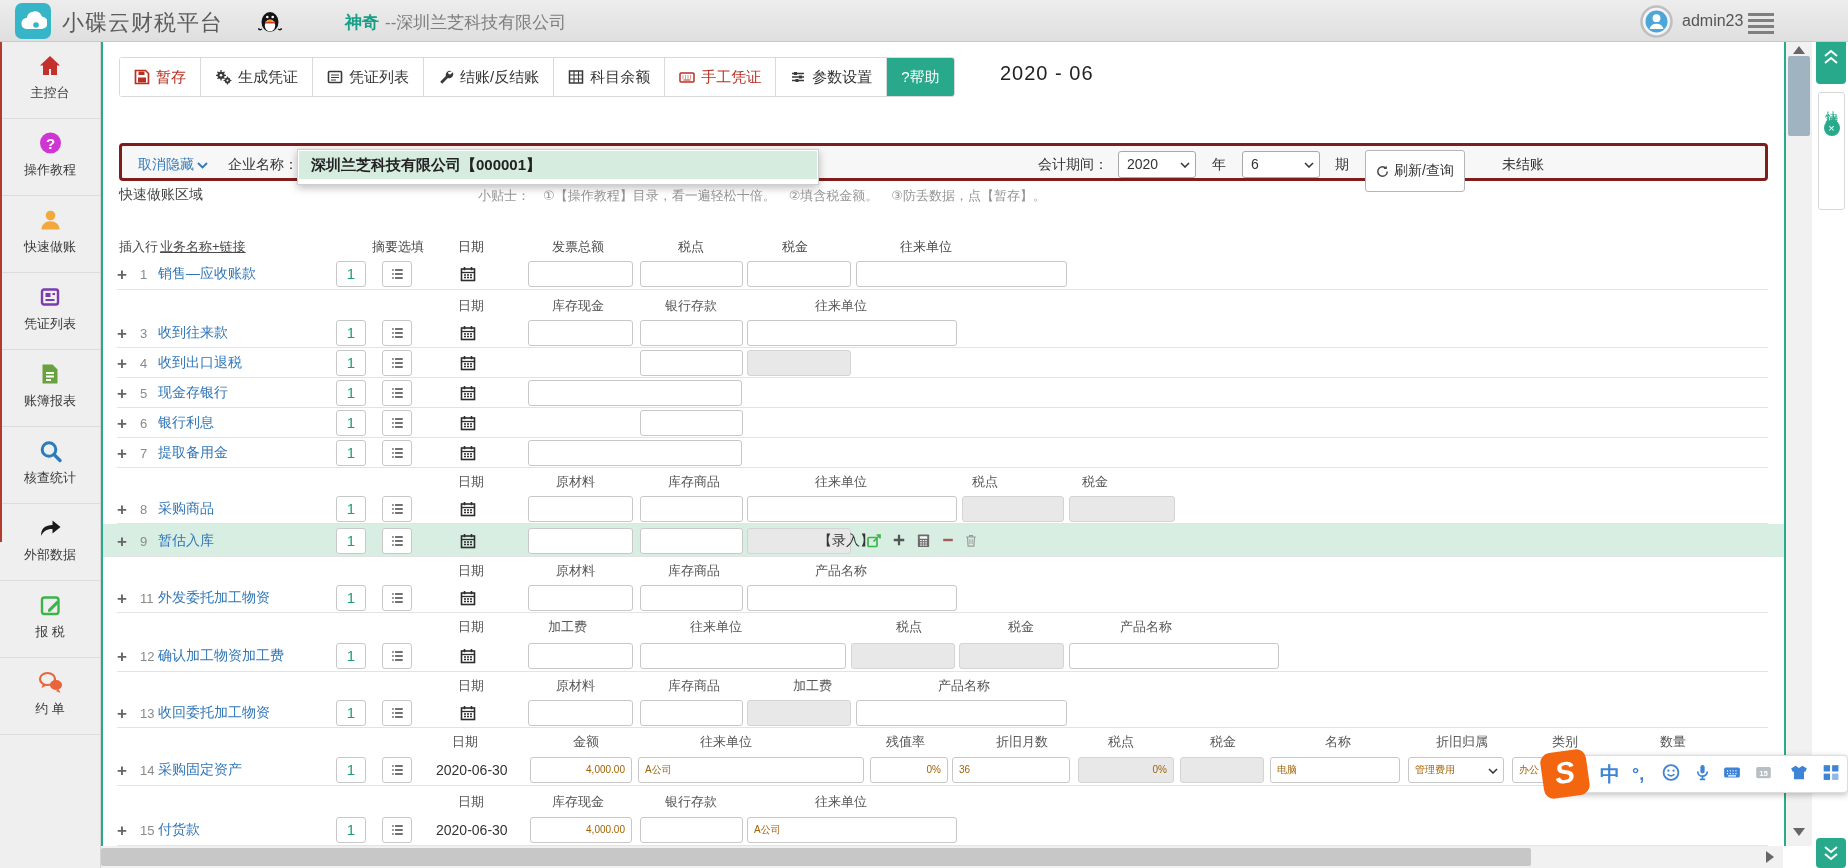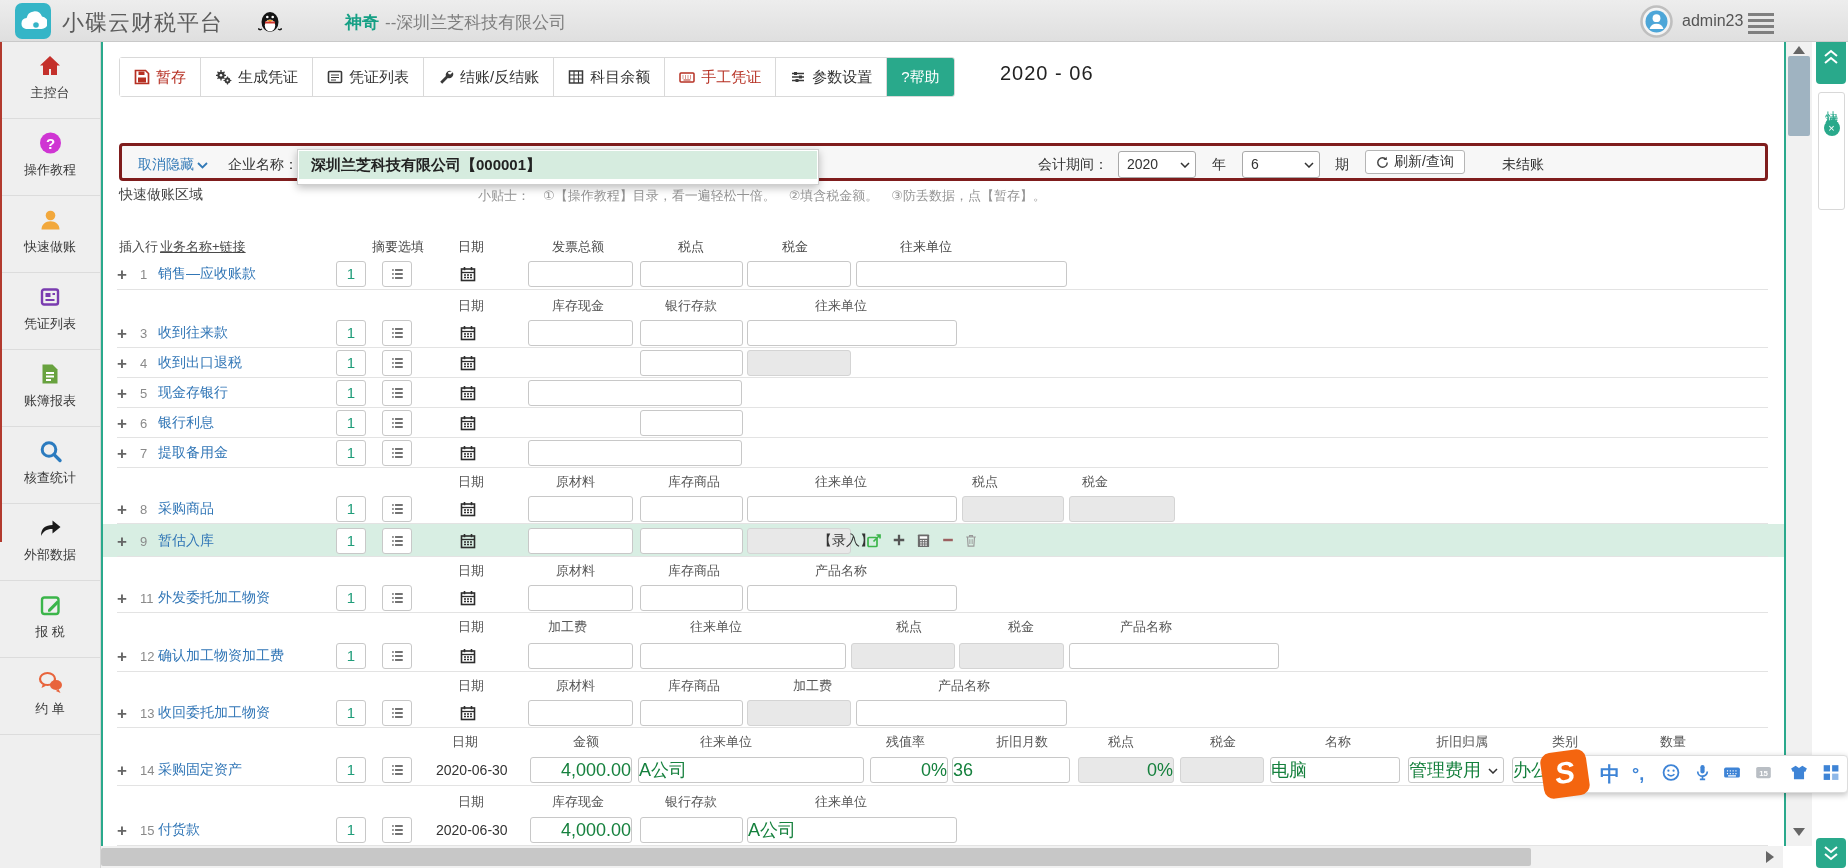--- a/index.html
+++ b/index.html
@@ -45,21 +45,21 @@
   
   #filter-bar { position:absolute; left:119px; top:110px; width:1649px; height:38px;
     border:3px solid #7f1d1d; border-radius:4px; background:#f7f7f7; z-index:5;margin-top:33px; }
   .f-label { position:absolute; top:10px; font-size:14px; color:#333; }
   #collapse-link { position:absolute; left:16px; top:10px; color:#337ab7; cursor:pointer; display:flex; gap:3px; align-items:center; }
   #company-input { position:absolute; left:178px; top:4px; width:368px; height:28px; background:#fff;
     border:2px solid #1c1c1c; border-radius:3px; line-height:24px; padding:0 6px; font-size:14px; color:#222; }
   .select-box { position:absolute; top:5px; height:27px; background:#fff; border:1px solid #a9a9a9;
     border-radius:3px; line-height:25px; padding:0 20px 0 8px; font-size:14px; cursor:pointer; }
   .select-box svg { position:absolute; right:5px; top:10px; }
-  #refresh-btn { position:absolute; left:1243px; top:4px; height:24px; padding:0 10px; background:#fff;
+  #refresh-btn { position:absolute; left:1243px; top:4px; height:42px; padding:0 10px; background:#fff;
     border:1px solid #b5b5b5; border-radius:3px; display:flex; align-items:center; gap:5px; font-size:14px; cursor:pointer; }
   #closing-status { position:absolute; left:1380px; top:10px; color:#333; }
 
   
   #suggest-pop { position:absolute; left:297px; top:149px; width:522px; height:36px; background:#fff;
     border:1px solid #cfcfcf; box-shadow:0 3px 8px rgba(0,0,0,.25); z-index:25; padding:1px; }
   #suggest-item { height:28px; background:#d6ecdf; line-height:28px; padding-left:12px;
     font-size:15px; font-weight:bold; color:#222; cursor:pointer; }
 
   
@@ -77,21 +77,21 @@
   .plus-mark { left:117px; font-size:17px; font-weight:bold; color:#666; cursor:pointer; line-height:1; }
   .row-num { left:140px; font-size:13px; color:#8a8a8a; }
   .biz-link { left:158px; font-size:14px; color:#3176b6; cursor:pointer; white-space:nowrap; }
   .count-box { left:336px; width:30px; height:26px; background:#fff; border:1px solid #c8c8c8; border-radius:3px;
     text-align:center; line-height:24px; color:#1f9d7a; font-size:15px; cursor:pointer; }
   .menu-box { left:382px; width:30px; height:26px; background:#fff; border:1px solid #c8c8c8; border-radius:3px;
     display:flex; align-items:center; justify-content:center; cursor:pointer; }
   .cal-slot { left:460px; cursor:pointer; height:16px; }
   .date-text { left:436px; font-size:14px; color:#333; white-space:nowrap; }
   .ipt { height:26px; background:#fff; border:1px solid #c8c8c8; border-radius:3px; line-height:24px;
-    padding:0 0; font-size:18px; color:#15803d; white-space:nowrap; overflow:hidden; }
+    padding:0 6px; font-size:10px; color:#a16207; white-space:nowrap; overflow:hidden; }
   .ipt.dis { background:#e8e8e8; border-color:#d4d4d4; }
   .ipt.ralign { text-align:right; }
   .ipt.sel { padding-right:20px; cursor:pointer; }
   .ipt.sel svg { position:absolute; right:5px; top:10px; }
   .act-label { font-size:14px; color:#333; cursor:pointer; white-space:nowrap; }
   .act-ic { cursor:pointer; height:16px; }
 
   
   #v-scrollbar { position:absolute; left:1786px; top:42px; width:26px; height:804px; background:#f1f1f1; }
   #v-thumb { position:absolute; left:2px; top:14px; width:22px; height:80px; background:#9fb3c1; border-radius:2px; }

